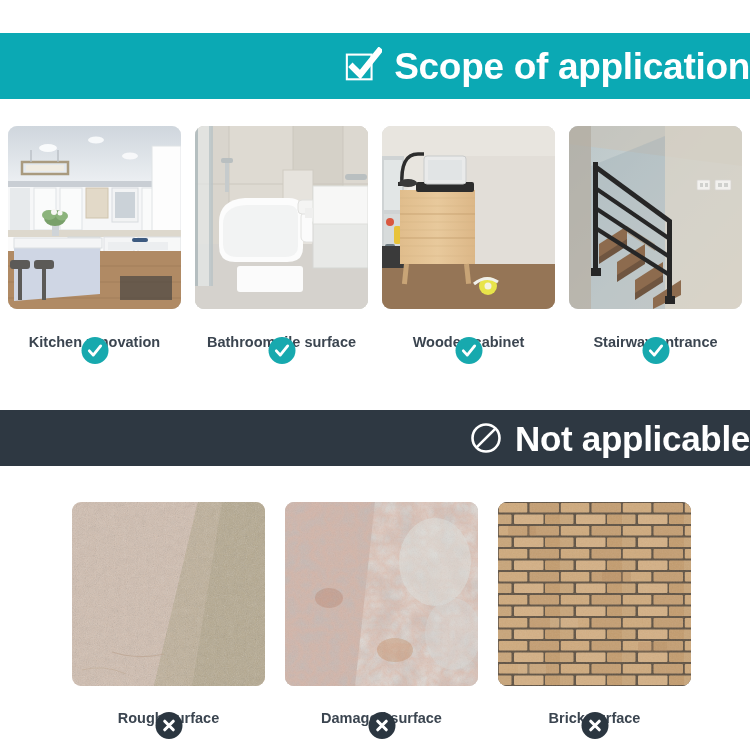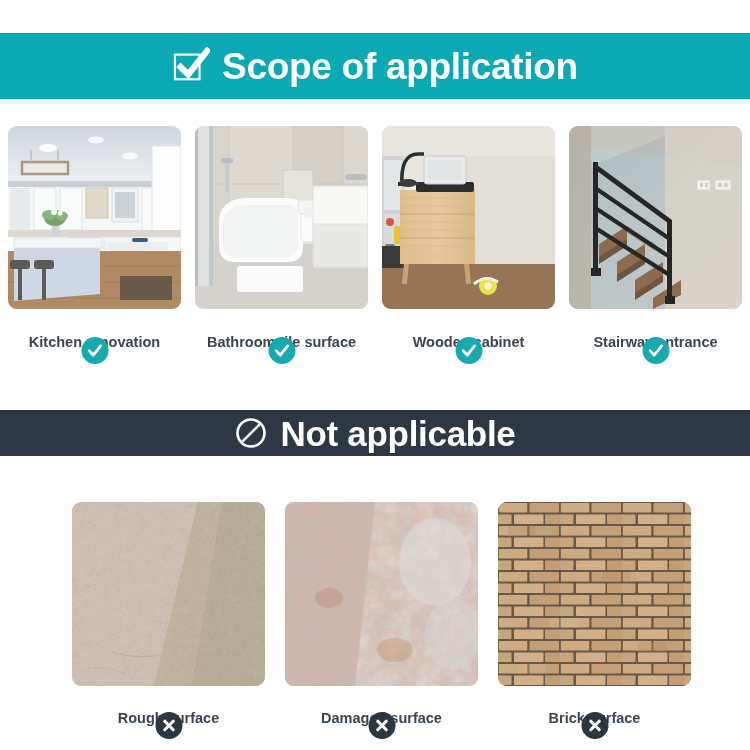--- a/index.html
+++ b/index.html
@@ -19,31 +19,31 @@
     background: #ffffff;
   }
 
   
   .banner {
     position: absolute;
     left: 0;
     width: 750px;
     display: flex;
     align-items: center;
-    justify-content: center;
+    justify-content: flex-end;
     gap: 12px;
   }
   .banner-teal {
     top: 33px;
     height: 66px;
     background: #0ba9b4;
   }
   .banner-dark {
     top: 410px;
-    height: 46px;
+    height: 56px;
     background: #2e3842;
   }
   .banner-title {
     color: #ffffff;
     font-size: 37px;
     font-weight: bold;
     letter-spacing: -0.3px;
     line-height: 1;
     white-space: nowrap;
   }

